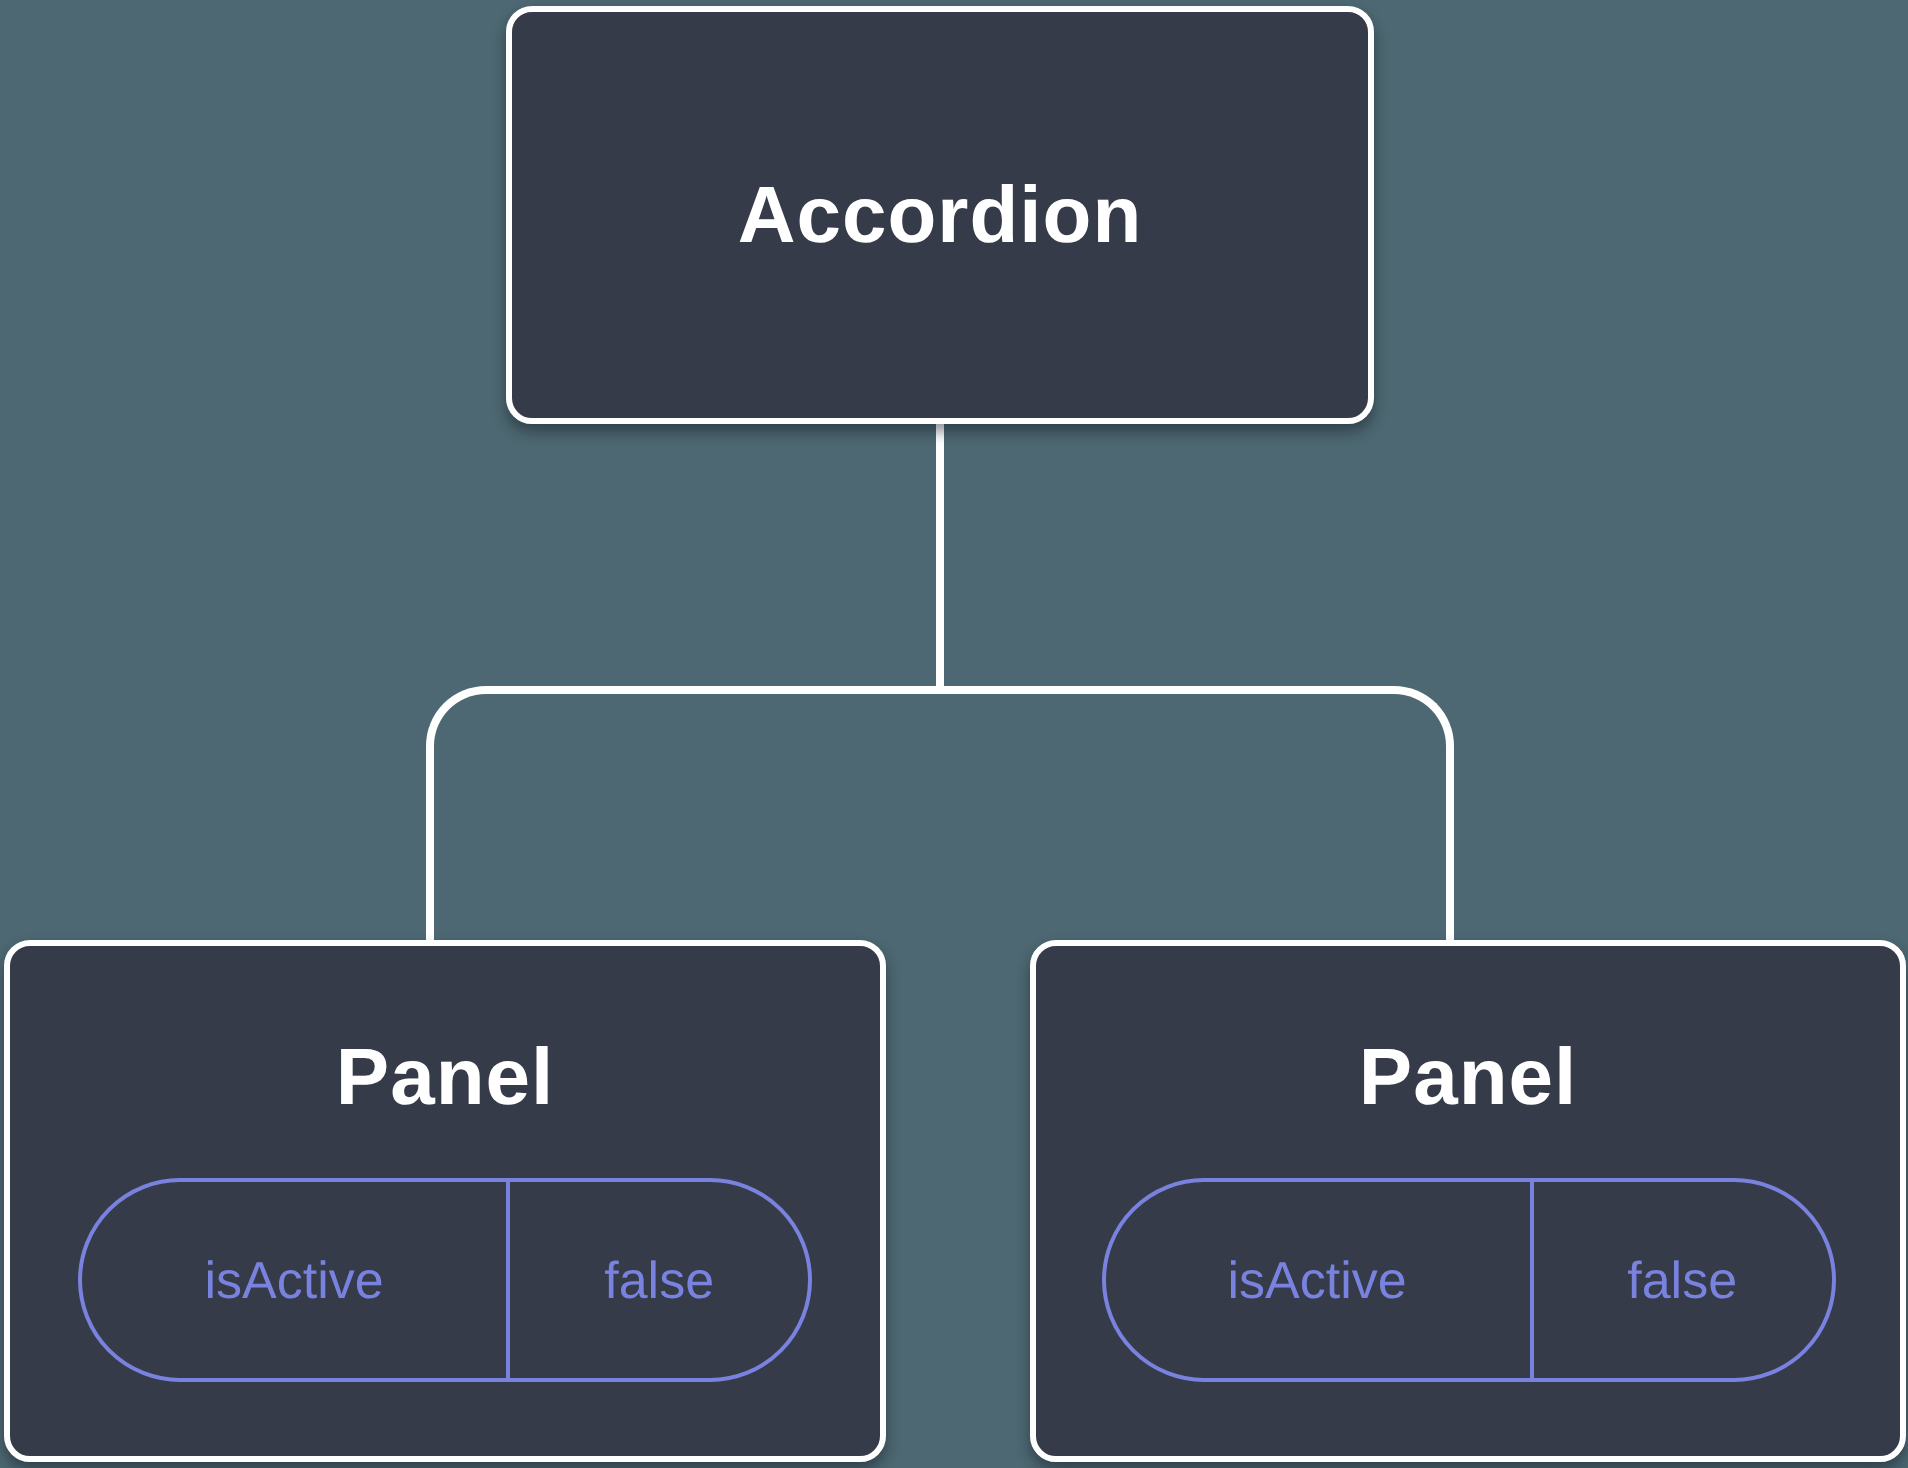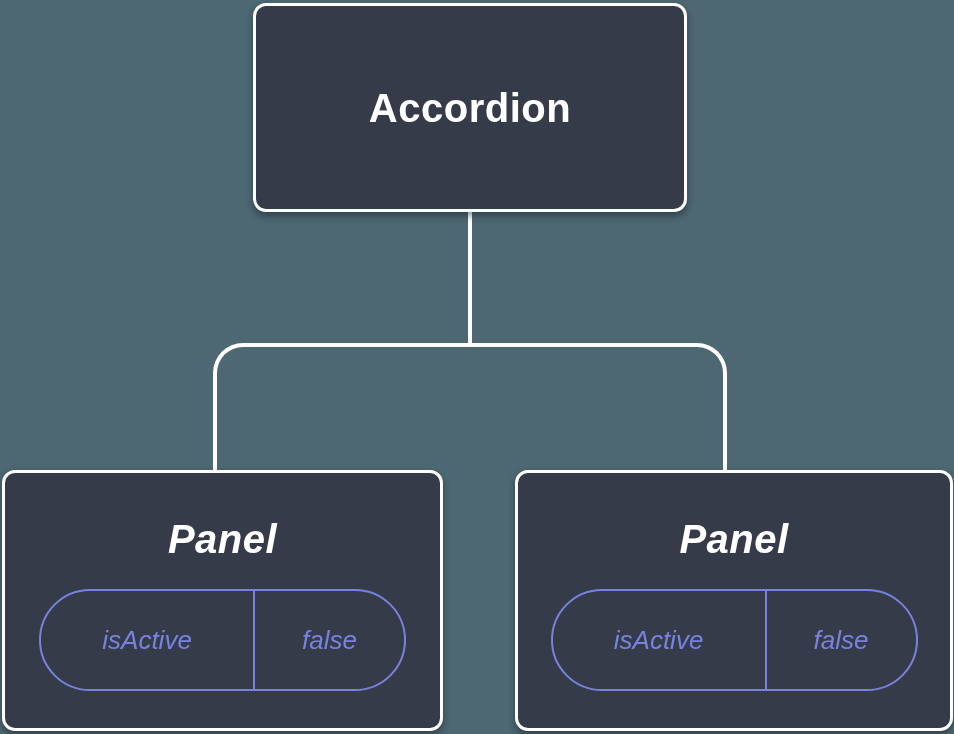--- a/index.html
+++ b/index.html
@@ -46,21 +46,20 @@
     justify-content: center;
   }
   .node-panel {
     top: 470px;
     height: 261px;
     display: flex;
     flex-direction: column;
     align-items: center;
     padding-top: 42px;
     gap: 26px;
-    font-style: italic;
   }
   .node-panel-1 { left: 2px;  width: 441px; }
   .node-panel-2 { left: 515px; width: 438px; }
 
   .prop-pill {
     width: 367px;
     height: 102px;
     border: 2px solid var(--prop-accent);
     border-radius: 51px;
     display: flex;

